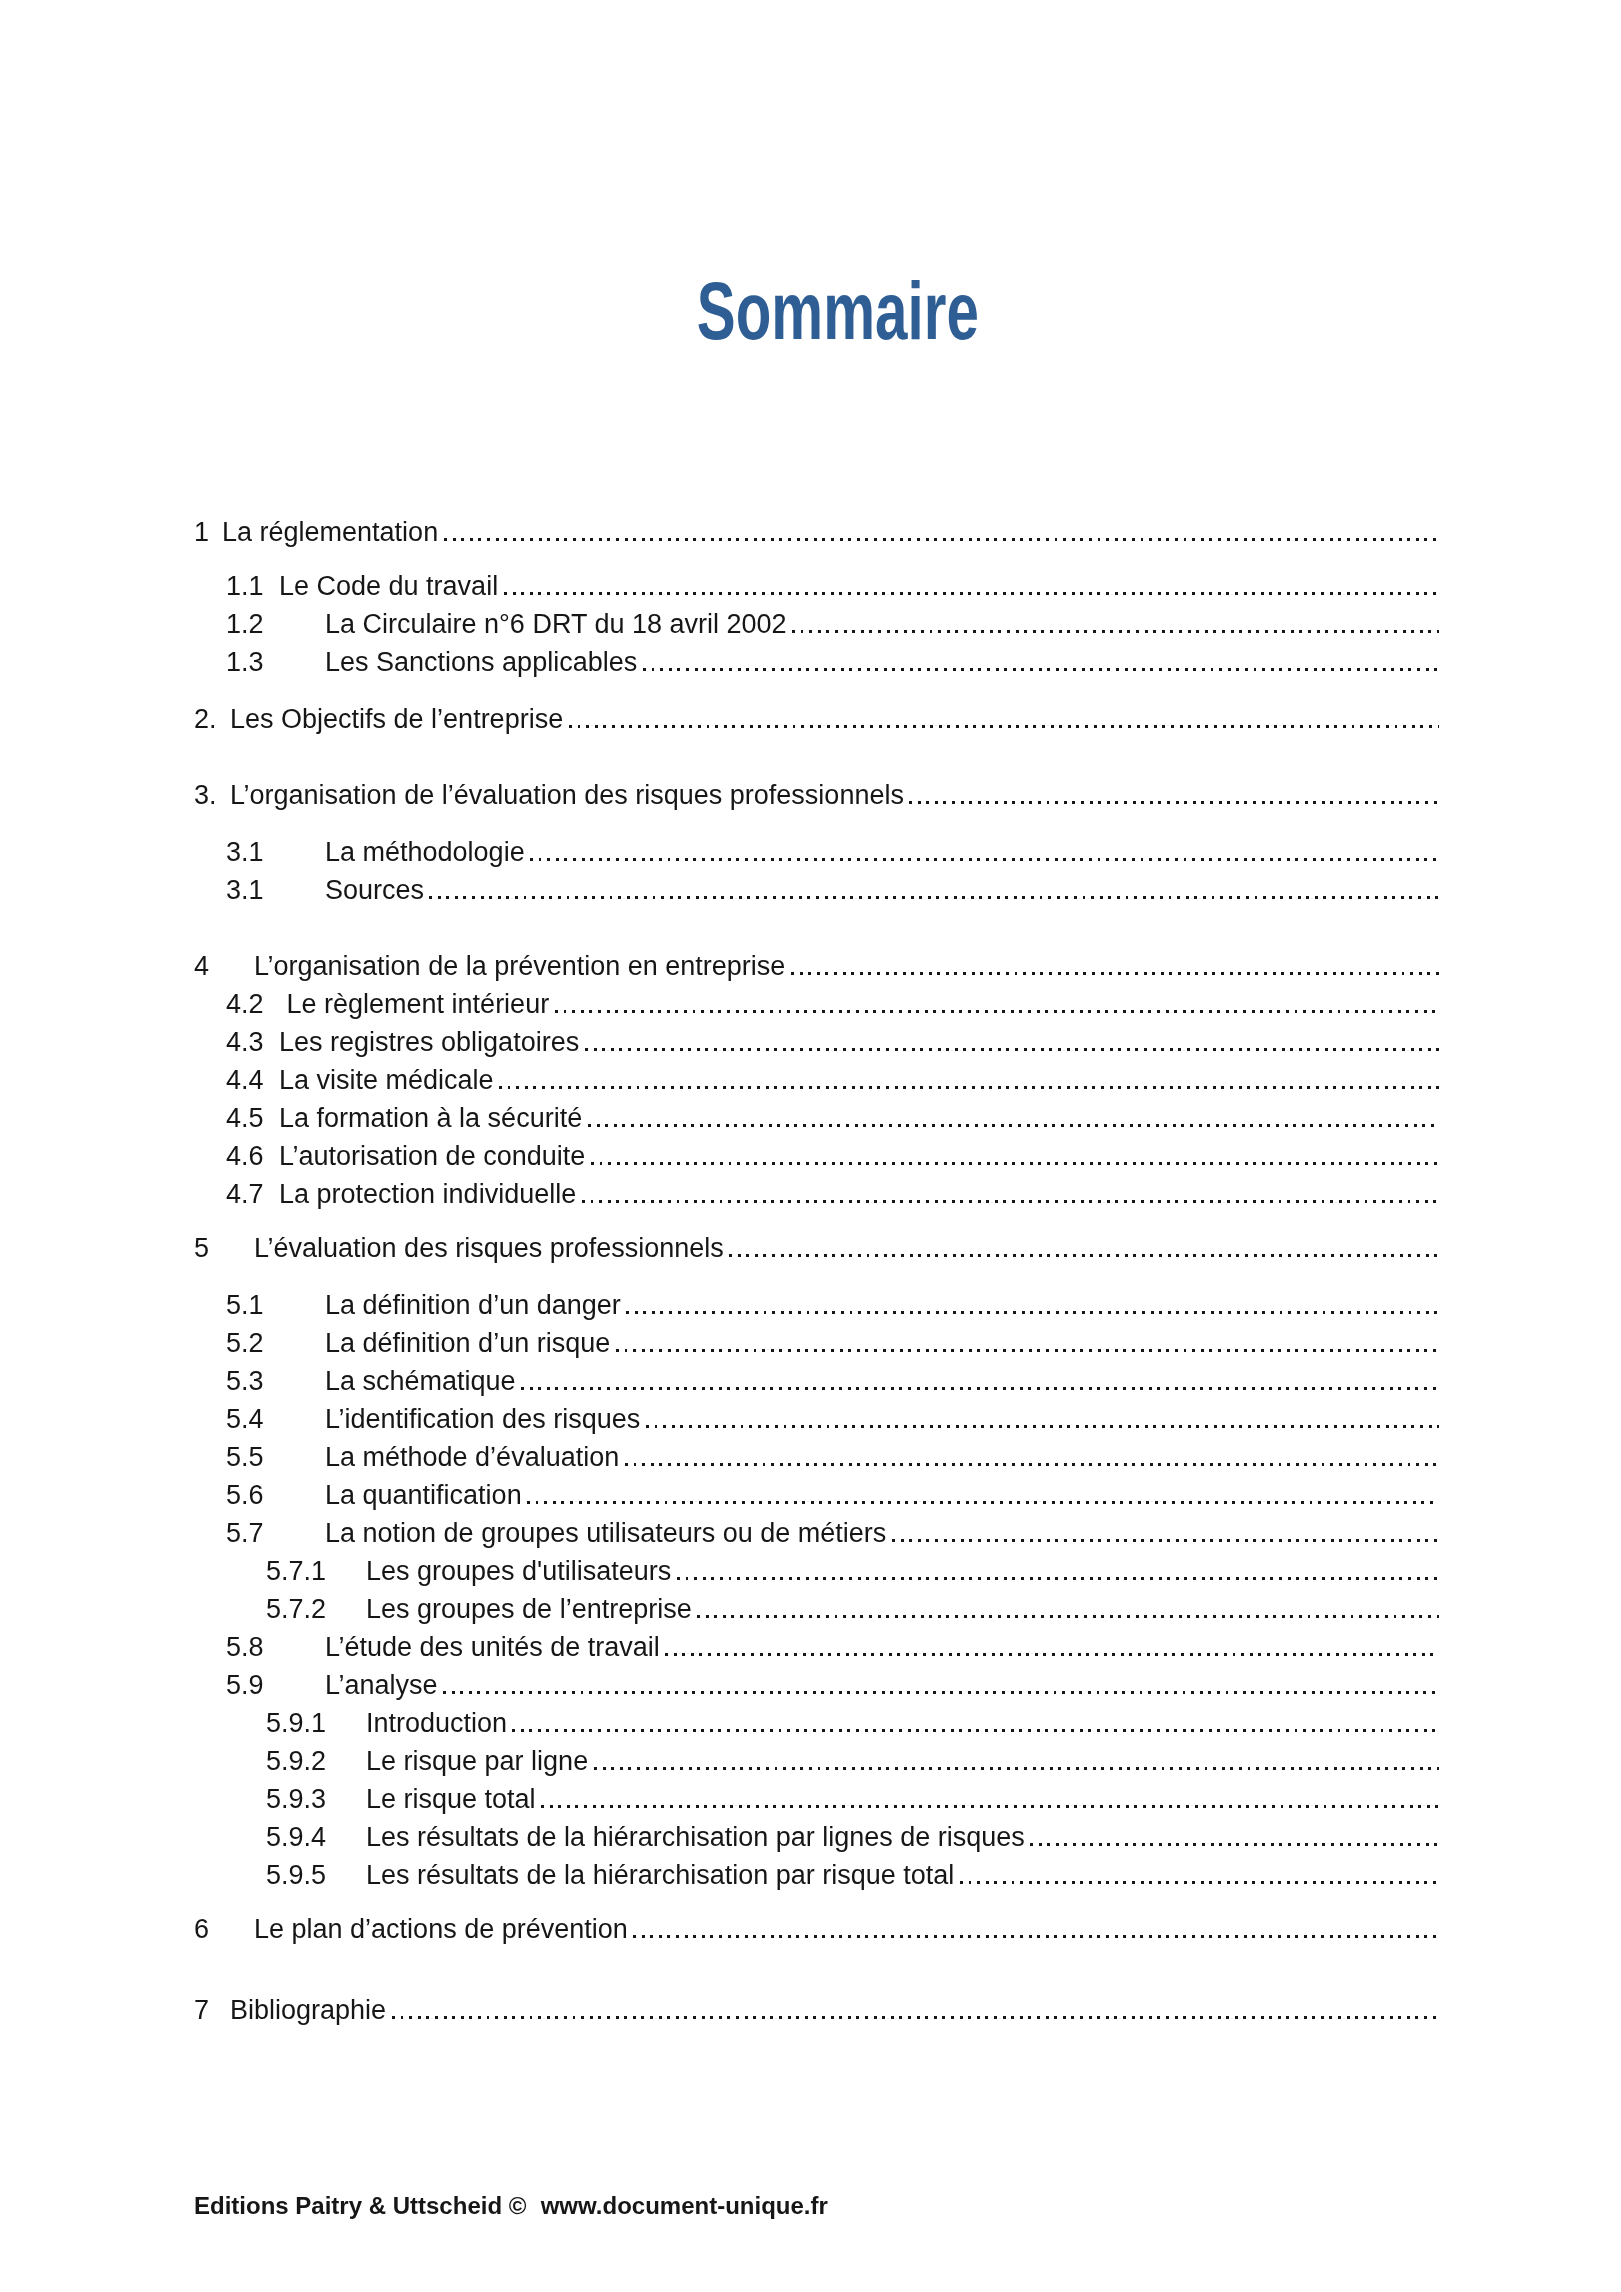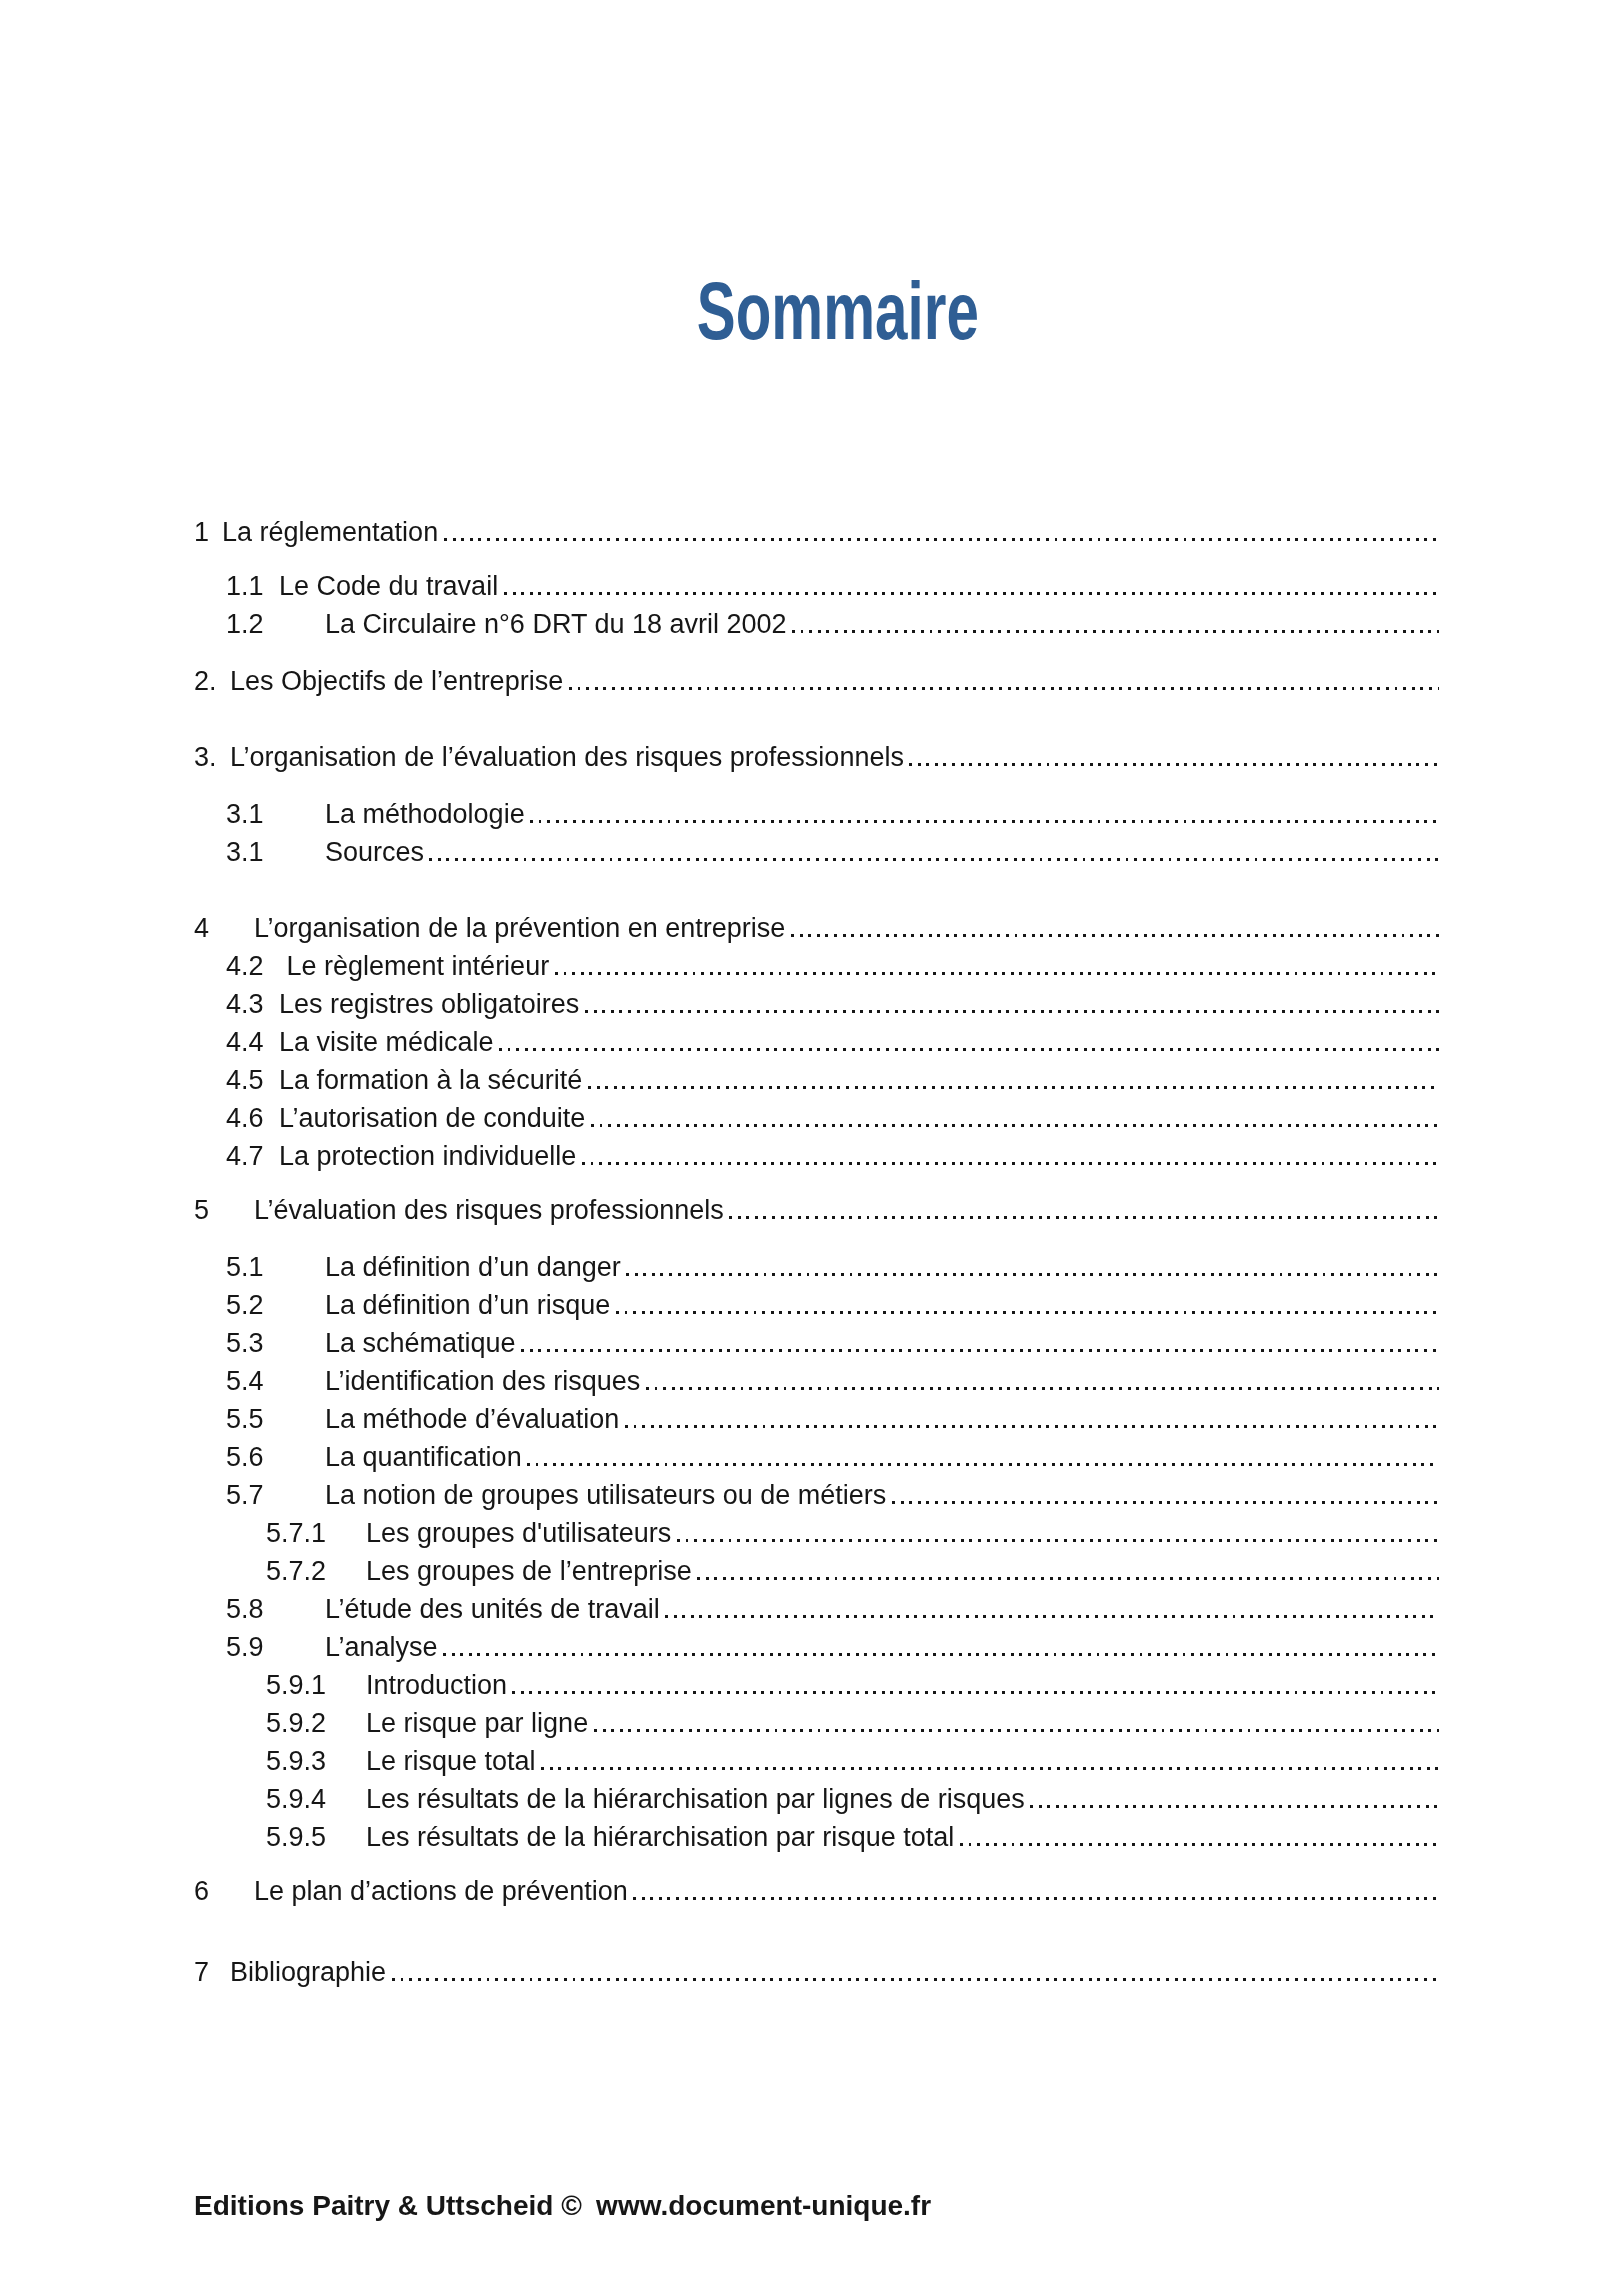--- a/index.html
+++ b/index.html
@@ -54,21 +54,21 @@
   .row.l2.tab .num{min-width:99px;}
   .row.l3 .num{min-width:100px;}
   
   .row.sm{margin-top:16px;justify-content:center;}
   .row.md{margin-top:19px;}
   .row.lg{margin-top:38px;}
   .row.xl{margin-top:43px;}
   .footer{
     position:absolute;
     top:2192px;left:194px;
-    font-size:28px;line-height:28px;
+    font-size:24px;line-height:28px;
     font-weight:bold;
     white-space:pre;
   }
   .footer .site{margin-left:14.3px;}
 </style>
 </head>
 <body>
 
 <div class="page">
 
@@ -83,20 +83,25 @@
       <div class="row l2 sm">
         <span class="num">1.1</span>
         <span class="label">Le Code du travail</span>
         <span class="leader"></span>
       </div>
       <div class="row l2 tab">
         <span class="num">1.2</span>
         <span class="label">La Circulaire n°6 DRT du 18 avril 2002</span>
         <span class="leader"></span>
       </div>
+      <div class="row l2 tab">
+        <span class="num">1.3</span>
+        <span class="label">Les Sanctions applicables</span>
+        <span class="leader"></span>
+      </div>
       <div class="row l1 semi md">
         <span class="num">2.</span>
         <span class="label">Les Objectifs de l’entreprise</span>
         <span class="leader"></span>
       </div>
       <div class="row l1 semi lg">
         <span class="num">3.</span>
         <span class="label">L’organisation de l’évaluation des risques professionnels</span>
         <span class="leader"></span>
       </div>

